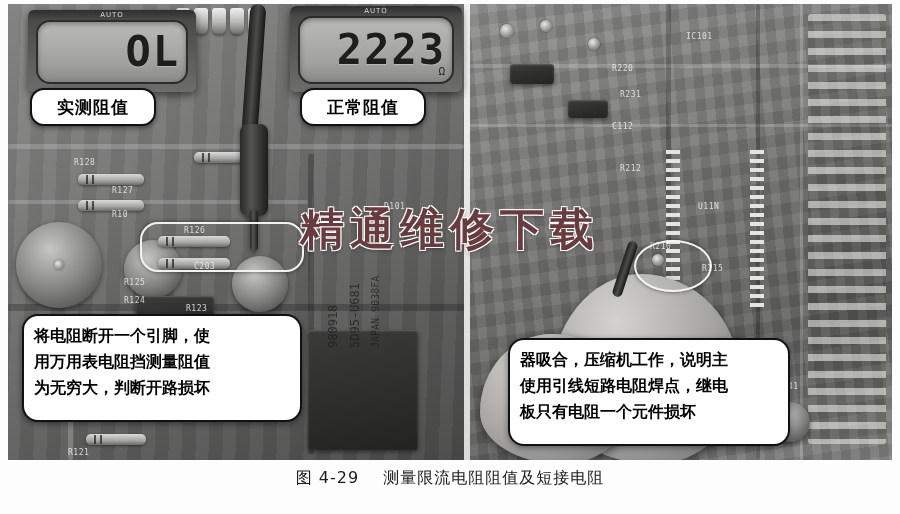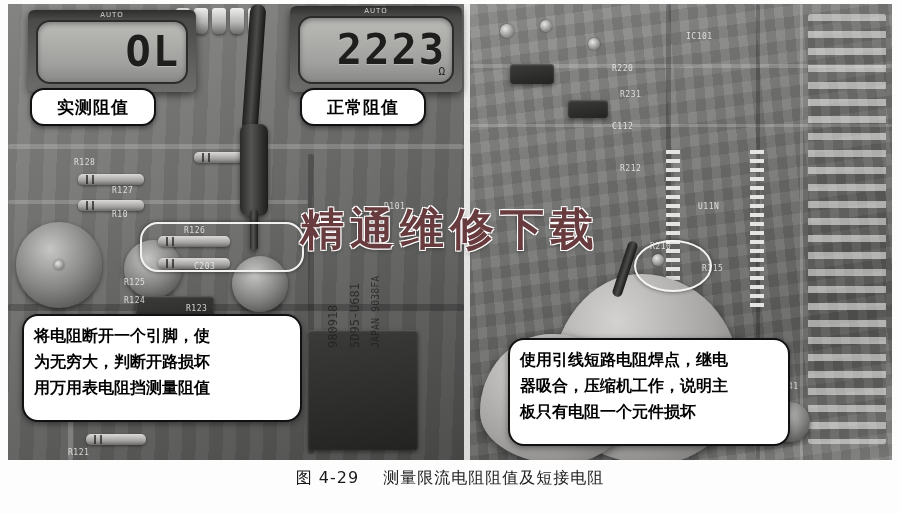--- a/index.html
+++ b/index.html
@@ -435,27 +435,27 @@
         <div class="meter-corner"></div>
       </div>
     </div>
 
     <div class="tag" style="left:22px; top:84px; width:122px; height:34px;">实测阻值</div>
 
     <div class="tag" style="left:292px; top:84px; width:122px; height:34px;">正常阻值</div>
 
     <div class="note" style="left:14px; top:310px; width:280px; height:108px;">
       <div>将电阻断开一个引脚，使</div>
+      <div>用万用表电阻挡测量阻值</div>
       <div>为无穷大，判断开路损坏</div>
-      <div>用万用表电阻挡测量阻值</div>
     </div>
 
     <div class="note" style="left:500px; top:334px; width:282px; height:108px;">
+      <div>器吸合，压缩机工作，说明主</div>
       <div>使用引线短路电阻焊点，继电</div>
-      <div>器吸合，压缩机工作，说明主</div>
       <div>板只有电阻一个元件损坏</div>
     </div>
 
     <div class="watermark">
       <div class="wm-main">精通维修下载</div>
     </div>
 
   </div>
 
   <div class="fig-caption">

